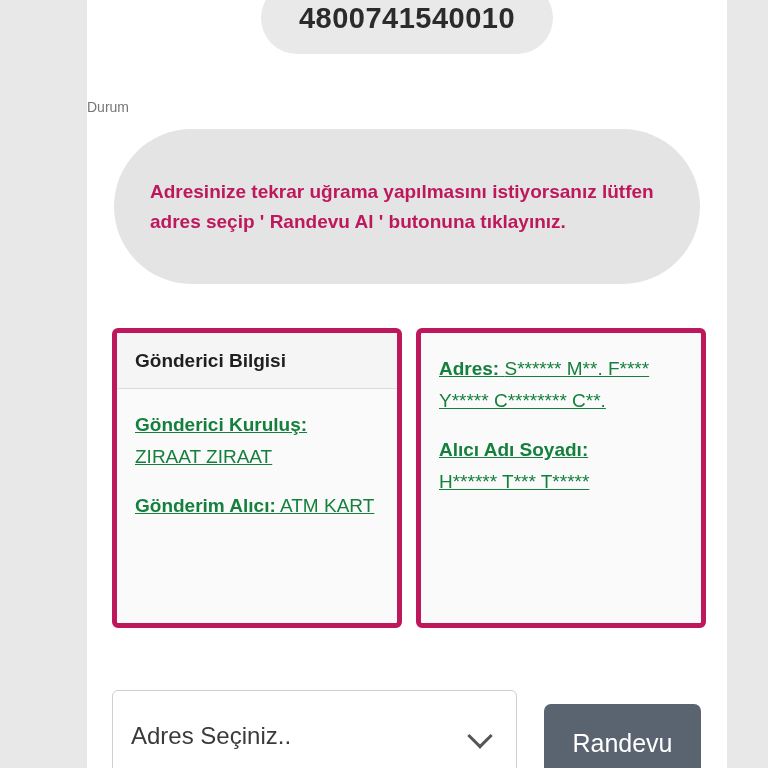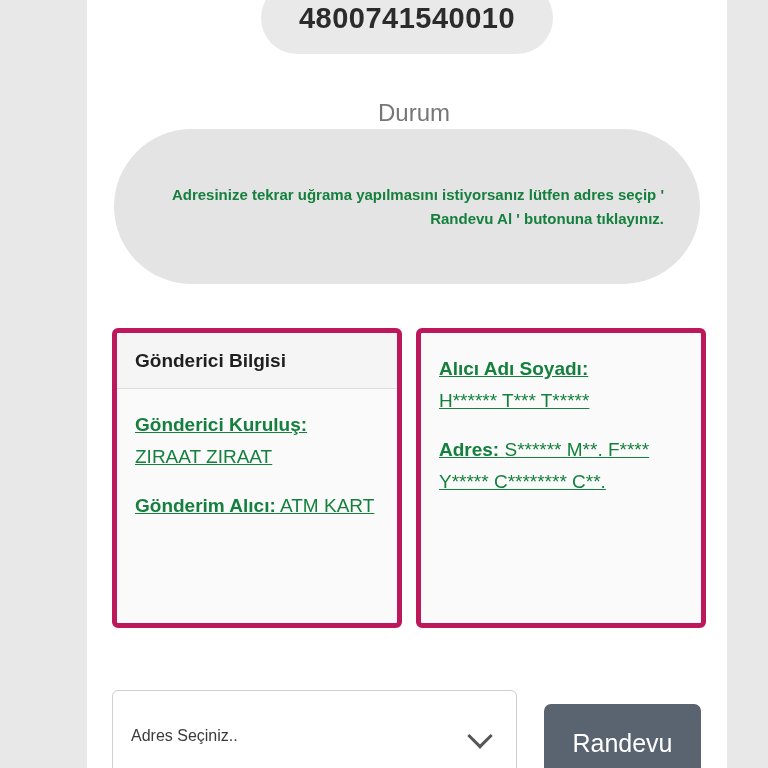--- a/index.html
+++ b/index.html
@@ -41,47 +41,47 @@
     justify-content: center;
   }
   .tracking-pill span {
     font-size: 29px;
     font-weight: bold;
     color: #2b2b2b;
     letter-spacing: 0.5px;
   }
   .durum-label {
     position: absolute;
-    left: 7px;
+    left: 0;
     top: 99px;
     width: 640px;
-    text-align: center;
-    font-size: 24px;
+    text-align: left;
+    font-size: 14px;
     color: #767676;
   }
   .status-pill {
     position: absolute;
     left: 27px;
     top: 129px;
     width: 586px;
     height: 155px;
     background: #e4e4e4;
     border-radius: 78px;
     display: flex;
     align-items: center;
     justify-content: center;
     box-sizing: border-box;
     padding: 0 36px;
   }
   .status-pill span {
-    font-size: 15px;
+    font-size: 19px;
     font-weight: bold;
-    color: #15803d;
+    color: #be185d;
     line-height: 1.55;
-    text-align: right;
+    text-align: left;
   }
   
   .cards-row {
     position: absolute;
     left: 25px;
     top: 328px;
     width: 595px;
     display: flex;
     gap: 14px;
   }
@@ -125,21 +125,21 @@
     border: 1px solid #cfcfcf;
     border-radius: 6px;
     background: #ffffff;
     box-sizing: border-box;
     display: flex;
     align-items: center;
     padding: 0 18px;
     justify-content: space-between;
   }
   .select-box .sel-text {
-    font-size: 16px;
+    font-size: 24px;
     color: #3a3a3a;
   }
   .chev {
     width: 22px;
     height: 22px;
     position: relative;
     margin-right: 6px;
   }
   .chev::before {
     content: "";
@@ -200,26 +200,26 @@
           <div class="field">
             <b>Gönderim Alıcı:</b>
             <span class="val">ATM KART</span>
           </div>
         </div>
       </div>
 
       <div class="info-card">
         <div class="info-card-body">
           <div class="field">
+            <b>Adres:</b>
+            <span class="val">S****** M**. F**** Y***** C******** C**.</span>
+          </div>
+          <div class="field">
             <b>Alıcı Adı Soyadı:</b><br>
             <span class="val">H****** T*** T*****</span>
-          </div>
-          <div class="field">
-            <b>Adres:</b>
-            <span class="val">S****** M**. F**** Y***** C******** C**.</span>
           </div>
         </div>
       </div>
 
     </div>
 
     <div class="select-box">
       <span class="sel-text">Adres Seçiniz..</span>
       <span class="chev"></span>
     </div>

